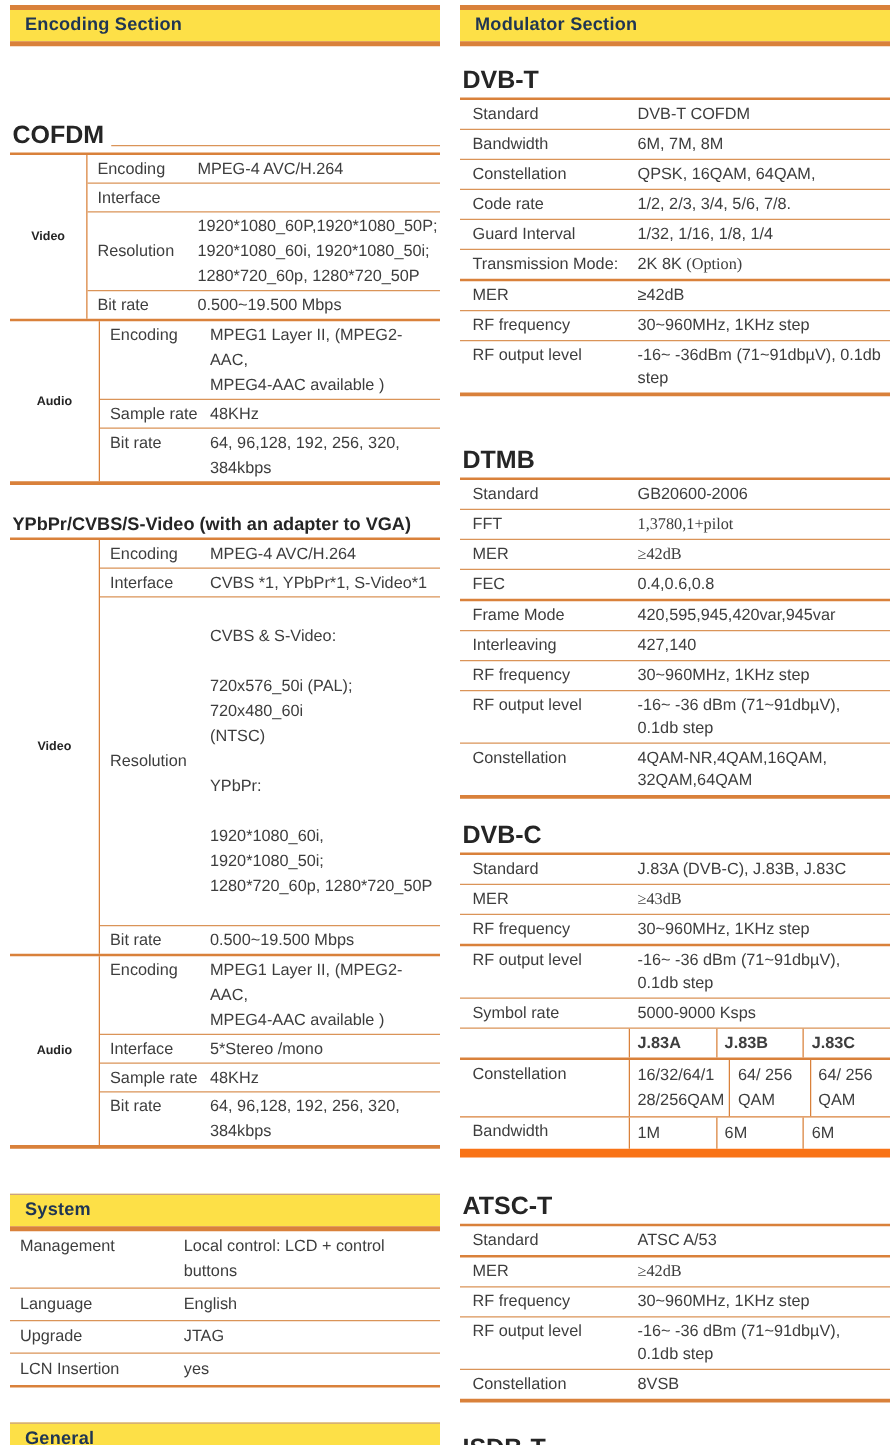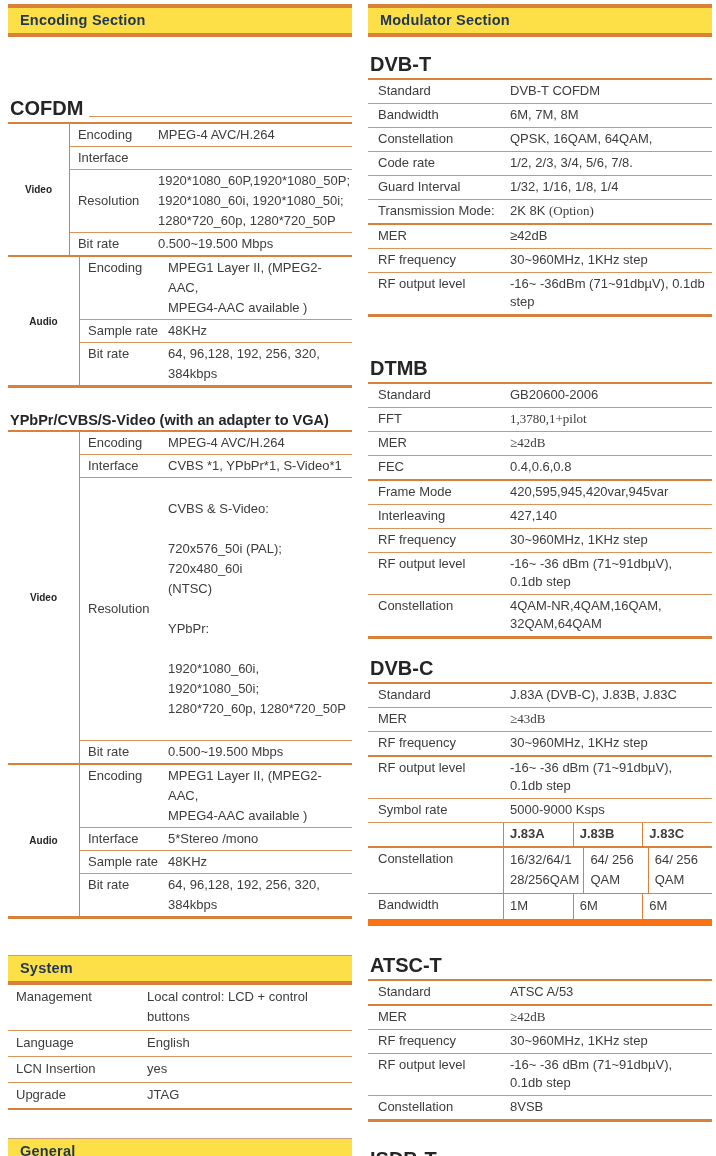--- a/index.html
+++ b/index.html
@@ -189,26 +189,26 @@
     <div class="spec leftcol" style="border-bottom-width:2px;">
       <div class="row" style="border-top:none;">
         <div class="cl">Management</div>
         <div class="cv">Local control: LCD + control buttons</div>
       </div>
       <div class="row">
         <div class="cl">Language</div>
         <div class="cv">English</div>
       </div>
       <div class="row">
+        <div class="cl">Upgrade</div>
+        <div class="cv">JTAG</div>
+      </div>
+      <div class="row">
         <div class="cl">LCN Insertion</div>
         <div class="cv">yes</div>
-      </div>
-      <div class="row">
-        <div class="cl">Upgrade</div>
-        <div class="cv">JTAG</div>
       </div>
     </div>
 
     <div class="band sub sp-general">
       <div class="strip">General</div>
       <div class="bar"></div>
     </div>
     <div class="spec leftcol" style="border-bottom-width:2px;">
       <div class="row" style="border-top:none;">
         <div class="cl">Power supply</div>

